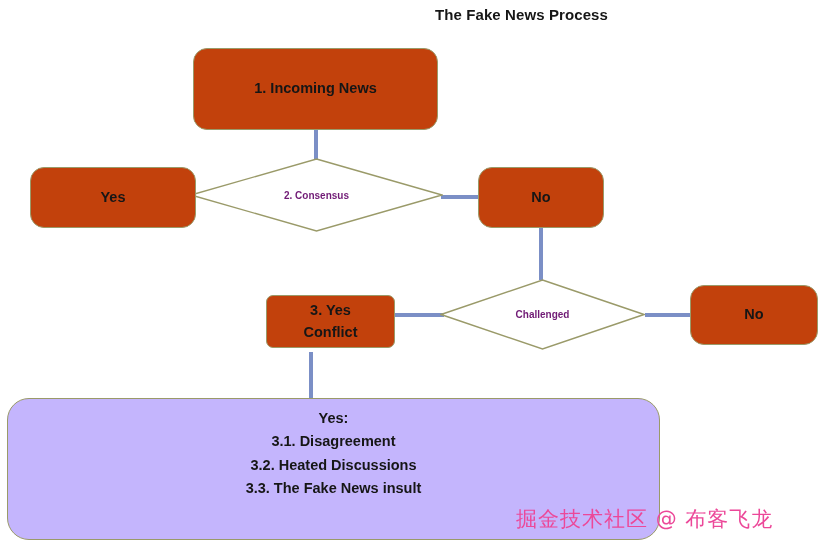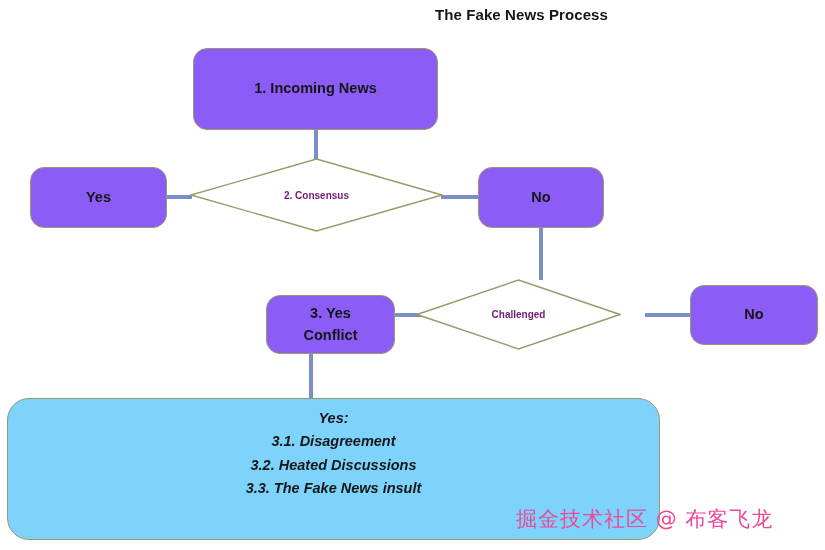--- a/index.html
+++ b/index.html
@@ -35,21 +35,21 @@
     background: #7b8fc6;
     z-index: 1;
   }
 
   
   .node {
     position: absolute;
     box-sizing: border-box;
     border: 1.4px solid #9a9a69;
     border-radius: 14px;
-    background: #8b5cf6;
+    background: #c2410c;
     display: flex;
     align-items: center;
     justify-content: center;
     text-align: center;
     font-size: 14.5px;
     font-weight: bold;
     color: #161616;
     line-height: 1.45;
     z-index: 3;
   }
@@ -79,28 +79,27 @@
     color: #701a75;
     text-align: center;
   }
 
   
   .panel {
     position: absolute;
     box-sizing: border-box;
     border: 1.4px solid #9a9a69;
     border-radius: 22px;
-    background: #7dd3fc;
+    background: #c4b5fd;
     z-index: 3;
     display: flex;
     flex-direction: column;
     align-items: center;
     justify-content: flex-start;
     padding-top: 8px;
-    font-style: italic;
   }
   .panel .line {
     font-size: 14.5px;
     font-weight: bold;
     color: #161616;
     line-height: 1.62;
     text-align: center;
     white-space: nowrap;
   }
 
@@ -140,34 +139,34 @@
     <span>1. Incoming News</span>
   </div>
 
   <div class="diamond" style="left:190px; top:158px; width:253px; height:74px;">
     <svg width="253" height="74" viewBox="0 0 253 74">
       <polygon points="126.5,1 252,37 126.5,73 1,37" fill="#ffffff" stroke="#9a9a69" stroke-width="1.4"></polygon>
     </svg>
     <div class="dlabel">2. Consensus</div>
   </div>
 
-  <div class="node" style="left:30px; top:167px; width:137px; height:61px;">
+  <div class="node" style="left:30px; top:167px; width:166px; height:61px;">
     <span>Yes</span>
   </div>
 
   <div class="node" style="left:478px; top:167px; width:126px; height:61px;">
     <span>No</span>
   </div>
 
-  <div class="node" style="left:266px; top:295px; width:129px; height:59px; flex-direction:column;">
+  <div class="node" style="left:266px; top:295px; width:129px; height:53px; flex-direction:column;border-radius:7px;">
     <span>3. Yes</span>
     <span>Conflict</span>
   </div>
 
-  <div class="diamond" style="left:416px; top:279px; width:205px; height:71px;">
+  <div class="diamond" style="left:440px; top:279px; width:205px; height:71px;">
     <svg width="205" height="71" viewBox="0 0 205 71">
       <polygon points="102.5,1 204,35.5 102.5,70 1,35.5" fill="#ffffff" stroke="#9a9a69" stroke-width="1.4"></polygon>
     </svg>
     <div class="dlabel">Challenged</div>
   </div>
 
   <div class="node" style="left:690px; top:285px; width:128px; height:60px;">
     <span>No</span>
   </div>
 

